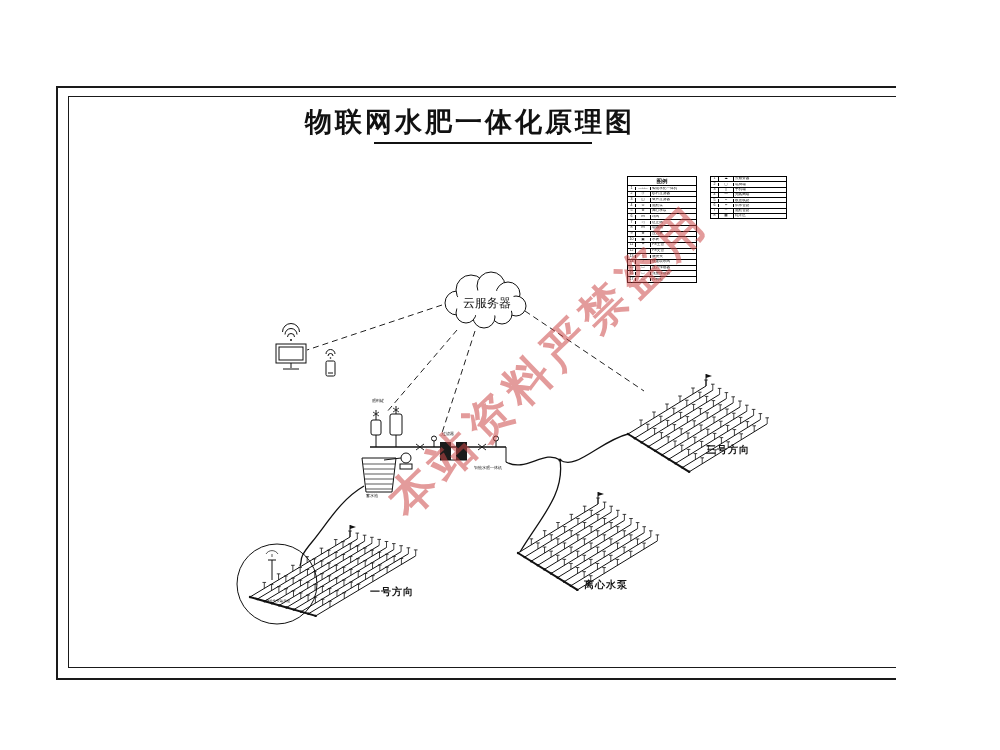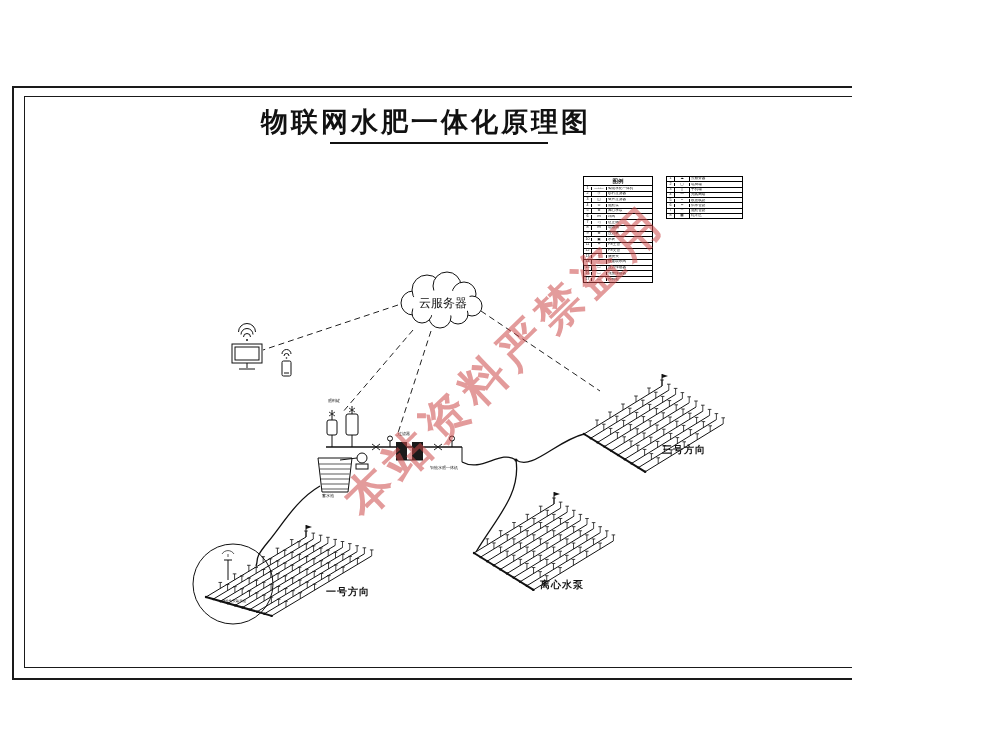--- a/index.html
+++ b/index.html
@@ -1,17 +1,17 @@
 <!DOCTYPE html>
 <html><head>
 <meta charset="utf-8">
 <style>
   html,body{margin:0;padding:0;background:#ffffff;}
   .page{position:relative;width:852px;height:750px;background:#fff;overflow:hidden;
-        font-family:"Liberation Sans",sans-serif;color:#111;}
+        font-family:"Liberation Sans",sans-serif;color:#111;margin-left:44px;}
   .frame-outer{position:absolute;left:12px;top:86px;width:972px;height:590px;border:2px solid #1a1a1a;}
   .frame-inner{position:absolute;left:24px;top:96px;width:948px;height:570px;border:1px solid #1a1a1a;}
   .title{position:absolute;left:0;top:104px;width:100%;text-align:center;
          font-family:"Liberation Serif",serif;font-size:27px;font-weight:700;letter-spacing:3px;}
   .title-line{position:absolute;left:330px;top:142px;width:218px;height:2px;background:#111;}
   svg.art{position:absolute;left:0;top:0;}
   .label{position:absolute;white-space:nowrap;text-align:right;}
   .cloud-label{left:402px;top:295px;width:82px;text-align:center;font-size:12px;}
   .field-label{font-size:10px;font-weight:700;letter-spacing:1px;}
   .fl1{left:326px;top:585px;} .fl2{left:540px;top:578px;} .fl3{left:662px;top:443px;}

